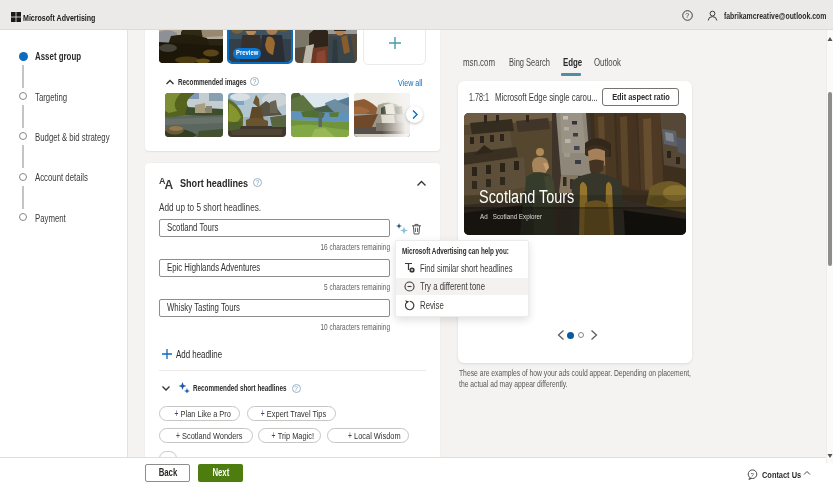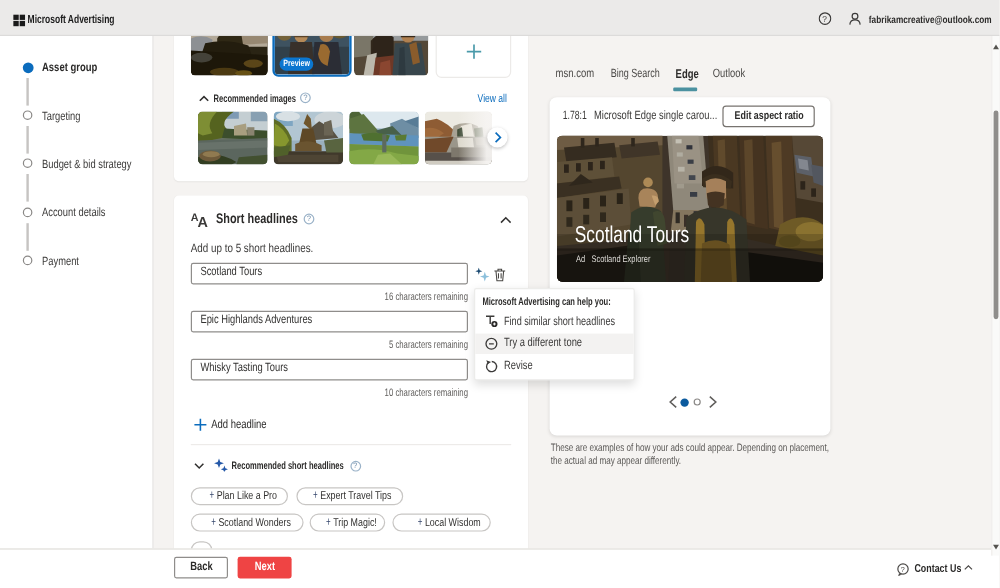--- a/index.html
+++ b/index.html
@@ -419,21 +419,21 @@
     <svg width="11" height="11">
         <circle cx="5.5" cy="3.6" r="2.4" stroke="#3b3a39" stroke-width="1" fill="none"></circle>
         <path d="M1.2 10.5 Q1.5 6.6 5.5 6.6 Q9.5 6.6 9.8 10.5" stroke="#3b3a39" stroke-width="1" fill="none"></path>
       </svg>
   </div>
   <div class="t" style="left:724px; top:16px; font-size:8.5px; font-weight:bold; color:#2b2a29; transform:translateY(-50%) scaleX(.81);">fabrikamcreative@outlook.com</div>
 </div>
 
 <div class="abs" style="left:0; top:457px; width:833px; height:33px; background:#fff; border-top:1px solid #e0deda; z-index:40;">
   <div class="abs tc" style="left:145px; top:6px; width:45px; height:18px; border:1px solid #8f8d8b; border-radius:2px; background:#fff; font-size:10px; font-weight:bold; color:#2b2a29; line-height:16px;"><span style="display:inline-block; transform:scaleX(.78);">Back</span></div>
-  <div class="abs tc" style="left:198px; top:6px; width:45px; height:18px; border-radius:2px; background:#ef4444; font-size:10px; font-weight:bold; color:#fff; line-height:18px;"><span style="display:inline-block; transform:scaleX(.78);">Next</span></div>
+  <div class="abs tc" style="left:198px; top:6px; width:45px; height:18px; border-radius:2px; background:#4d7c0f; font-size:10px; font-weight:bold; color:#fff; line-height:18px;"><span style="display:inline-block; transform:scaleX(.78);">Next</span></div>
   <div class="abs" style="left:747px; top:10.5px; width:11px; height:11px;">
     <svg width="11" height="11">
         <circle cx="5.5" cy="5.2" r="4.3" stroke="#4a4846" stroke-width="1" fill="none"></circle>
         <path d="M2.5 8.8 L1.8 10.8 L4.5 9.4" fill="#4a4846" stroke="#4a4846" stroke-width="0.5"></path>
         <text x="3.6" y="7.6" font-size="6" fill="#4a4846" font-family="Liberation Sans">?</text>
       </svg>
   </div>
   <div class="t" style="left:762px; top:15.5px; font-size:9.5px; font-weight:bold; color:#2b2a29; transform:translateY(-50%) scaleX(.78);">Contact Us</div>
   <div class="abs" style="left:803px; top:12px; width:8px; height:6px;">
     <svg width="8" height="6">

